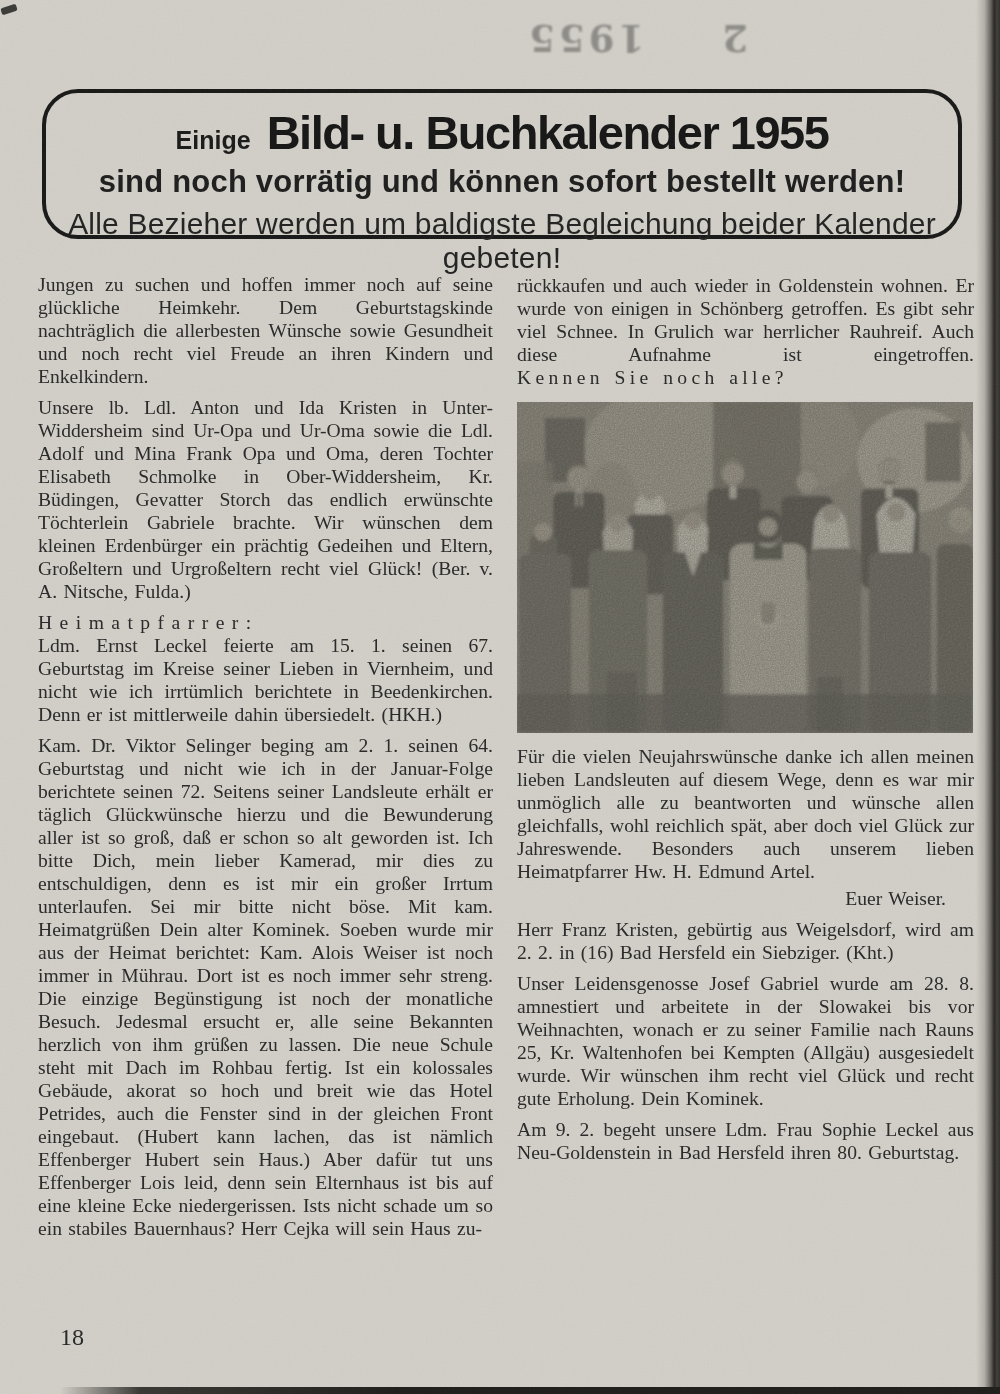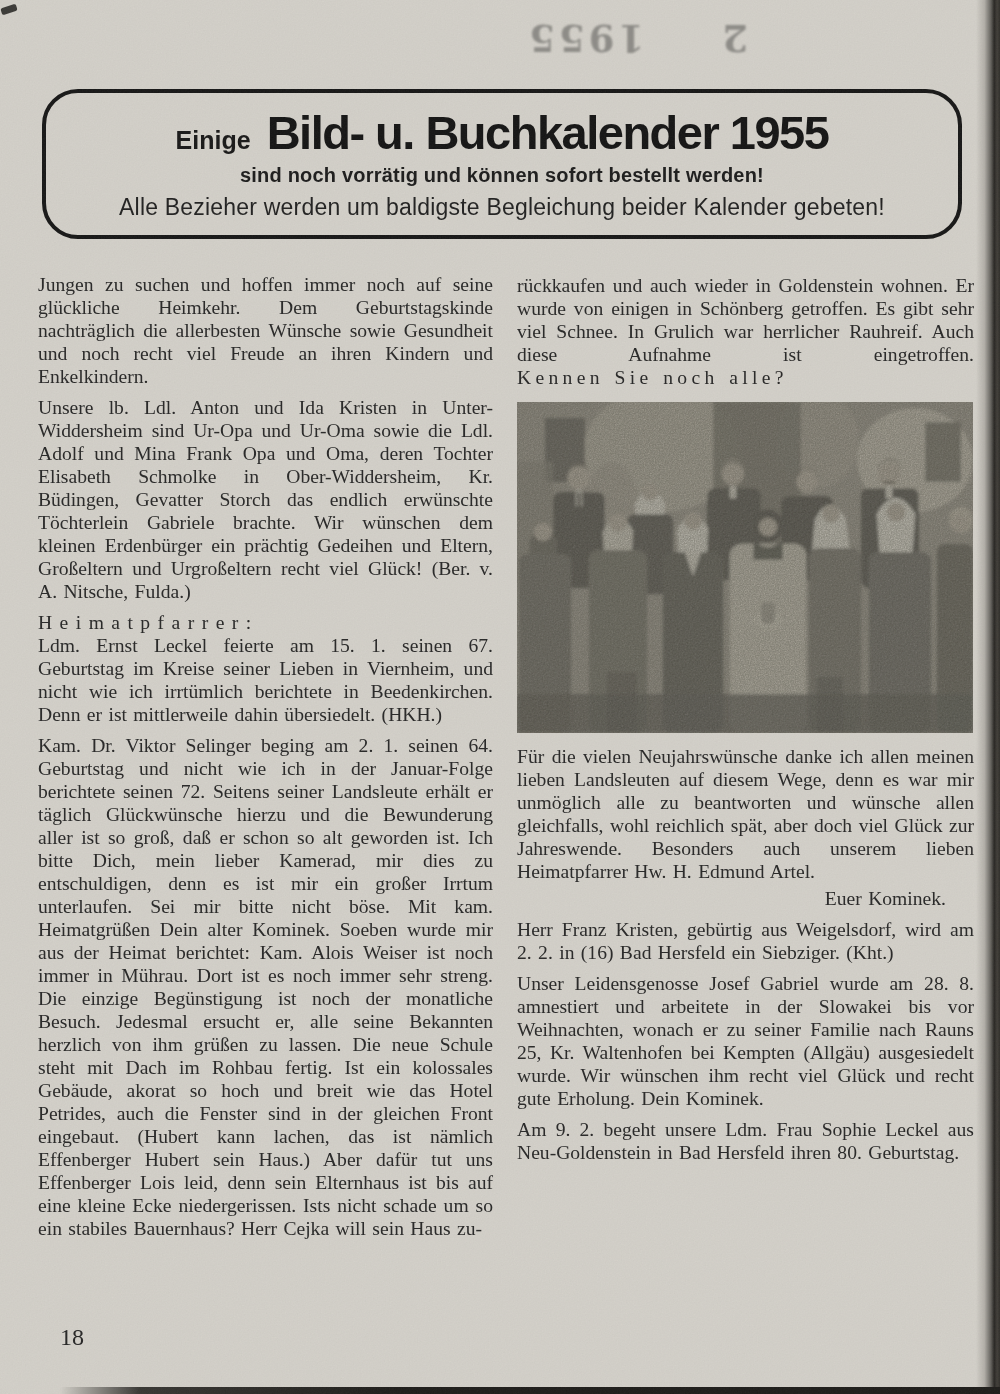--- a/index.html
+++ b/index.html
@@ -31,26 +31,26 @@
   .hbox .row1{
     margin-top:12px;
     display:flex;justify-content:center;align-items:baseline;gap:16px;
     font-family:"Liberation Sans", sans-serif;
   }
   .h-prefix{font-size:25px;font-weight:700;color:#141414;}
   .h-title{font-size:47px;font-weight:700;letter-spacing:-1.5px;color:#101010;white-space:nowrap;}
   .h-line2{
     margin-top:4px;
     font-family:"Liberation Sans", sans-serif;
-    font-size:20px;font-weight:700;color:#181818;letter-spacing:.2px;
+    font-size:31px;font-weight:700;color:#181818;letter-spacing:.2px;
   }
   .h-line3{
     margin-top:7px;
     font-family:"Liberation Sans", sans-serif;
-    font-size:23px;font-weight:400;color:#1d1d1d;letter-spacing:.2px;
+    font-size:30px;font-weight:400;color:#1d1d1d;letter-spacing:.2px;
   }
   
   .col{
     position:absolute;top:273px;
     font-size:19.6px;line-height:23px;
     text-align:justify;
     word-spacing:1.5px;
     color:#242424;
   }
   .col-left{left:38px;width:455px;}
@@ -218,21 +218,21 @@
           <rect x="0" y="292" width="456" height="39" fill="#37342f" opacity="0.8"></rect>
           <rect x="90" y="270" width="30" height="61" fill="#2f2c28" opacity="0.6"></rect>
           <rect x="300" y="275" width="26" height="56" fill="#302d29" opacity="0.6"></rect>
         </g>
         <rect width="456" height="331" filter="url(#pgrainlight)" opacity="0.45"></rect>
         <rect width="456" height="331" filter="url(#pgrain)" opacity="0.55"></rect>
       </svg>
     </div>
 
     <p>Für die vielen Neujahrswünsche danke ich allen meinen lieben Landsleuten auf diesem Wege, denn es war mir unmöglich alle zu beantworten und wünsche allen gleichfalls, wohl reichlich spät, aber doch viel Glück zur Jahreswende. Besonders auch unserem lieben Heimatpfarrer Hw. H. Edmund Artel.</p>
-    <div class="sig">Euer Kominek.</div>
+    <div class="sig">Euer Weiser.</div>
     <p style="margin-top:8px">Herr Franz Kristen, gebürtig aus Weigelsdorf, wird am 2. 2. in (16) Bad Hersfeld ein Siebziger. (Kht.)</p>
     <p>Unser Leidensgenosse Josef Gabriel wurde am 28. 8. amnestiert und arbeitete in der Slowakei bis vor Weihnachten, wonach er zu seiner Familie nach Rauns 25, Kr. Waltenhofen bei Kempten (Allgäu) ausgesiedelt wurde. Wir wünschen ihm recht viel Glück und recht gute Erholung. Dein Kominek.</p>
     <p>Am 9. 2. begeht unsere Ldm. Frau Sophie Leckel aus Neu-Goldenstein in Bad Hersfeld ihren 80. Geburtstag.</p>
   </div>
 
   <div class="pagenum">18</div>
 
   <div class="corner-speck"></div>
   <div class="edge-right"></div>
   <div class="edge-bottom"></div>

